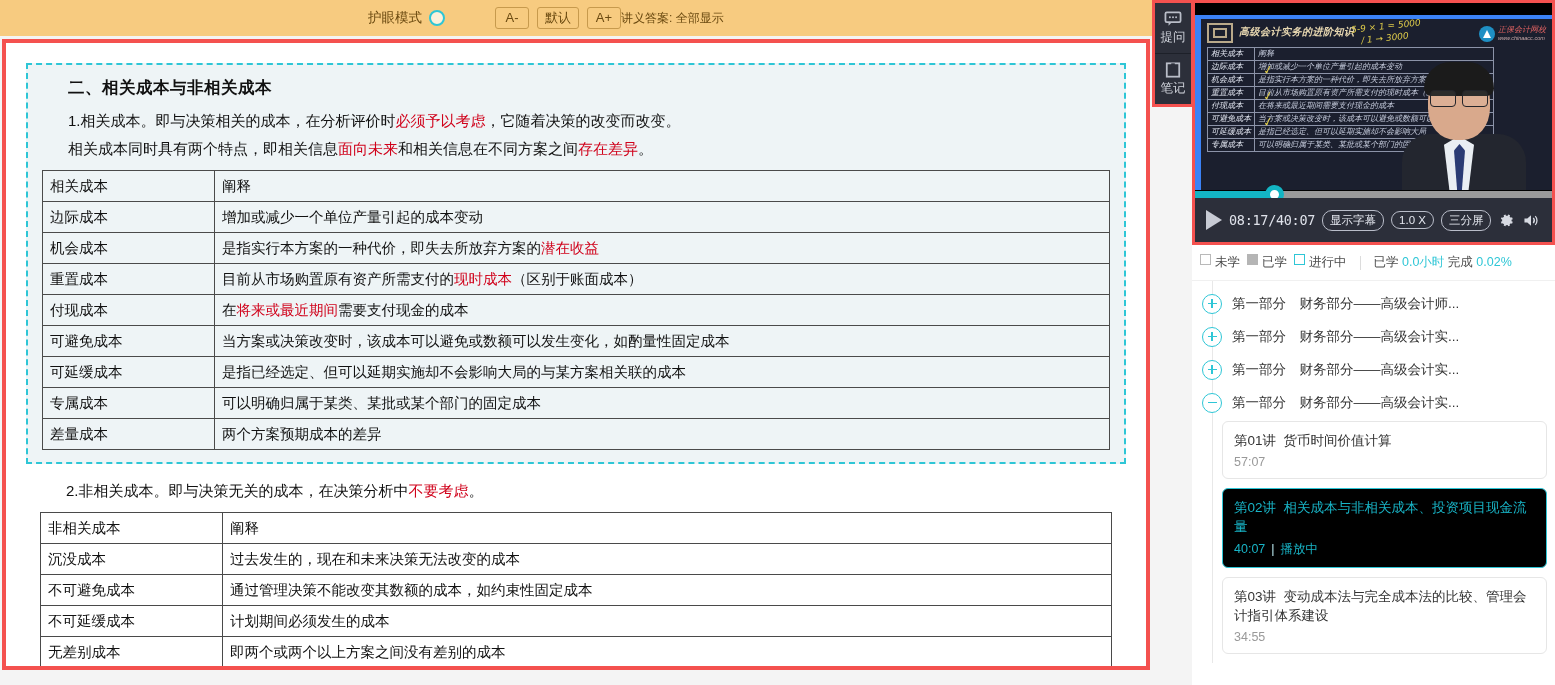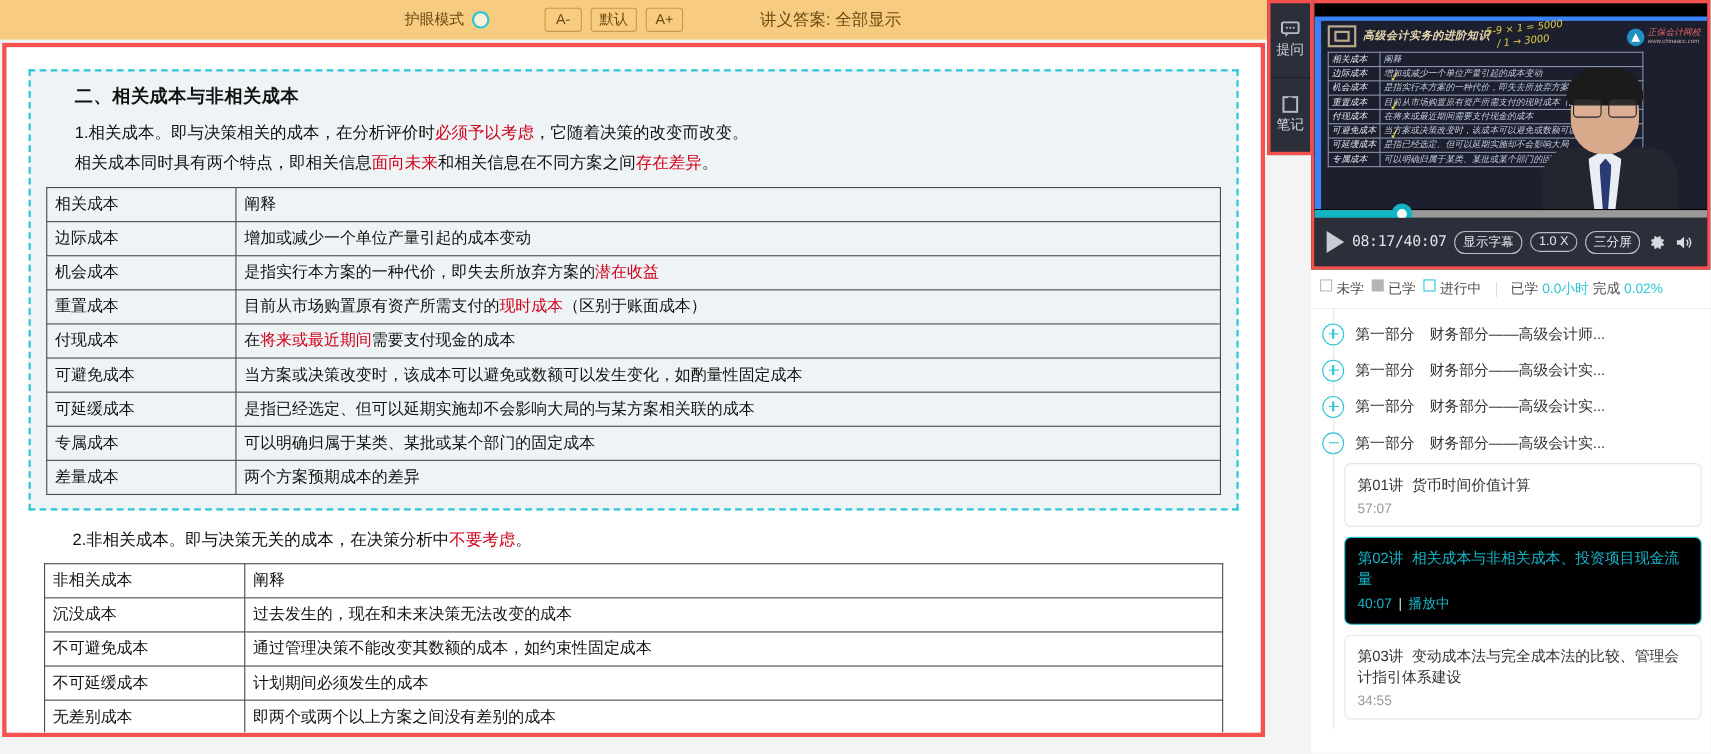--- a/index.html
+++ b/index.html
@@ -33,21 +33,21 @@
     border: 2px solid #2ec6d6; background: #fdf0da;
   }
   .font-btns { display: flex; align-items: center; gap: 8px; margin-left: 50px; }
   .fbtn {
     min-width: 34px; height: 22px; padding: 0 7px;
     border: 1px solid #c79a4d; border-radius: 3px;
     background: #f7cb80; color: #6b4a10;
     font-size: 13px; line-height: 20px; text-align: center;
     cursor: pointer;
   }
-  .answer-mode { margin-left: 70px; font-size: 15px; color: #6b4a10; }
+  .answer-mode { font-size: 12px; color: #6b4a10; }
 
   
   .content-wrap {
     position: relative; flex: 1;
     padding: 2px 2px 0 2px;
   }
   .red-frame {
     position: absolute; left: 2px; top: 3px;
     width: 1148px; height: 631px;
     border: 4px solid #f4514f; background: #ffffff;
@@ -103,21 +103,21 @@
     font-size: 16px; color: #999; cursor: pointer;
     padding: 0 26px;
   }
   .btab.active { color: #333; font-weight: bold; font-size: 17px; }
   .btab-sep { width: 1px; height: 18px; background: #d5d5d5; }
   .btabs-inner { margin-left: 186px; display: flex; align-items: center; }
 
   
   .tool-strip {
     position: absolute; left: 1152px; top: 0;
-    width: 42px; height: 141px;
+    width: 42px; height: 107px;
     background: #2c2f3a;
     border: 3px solid #f4514f;
     display: flex; flex-direction: column;
     z-index: 5;
   }
   .tool-item {
     flex: 1; display: flex; flex-direction: column;
     align-items: center; justify-content: center;
     color: #c9ccd6; cursor: pointer; gap: 2px;
   }

